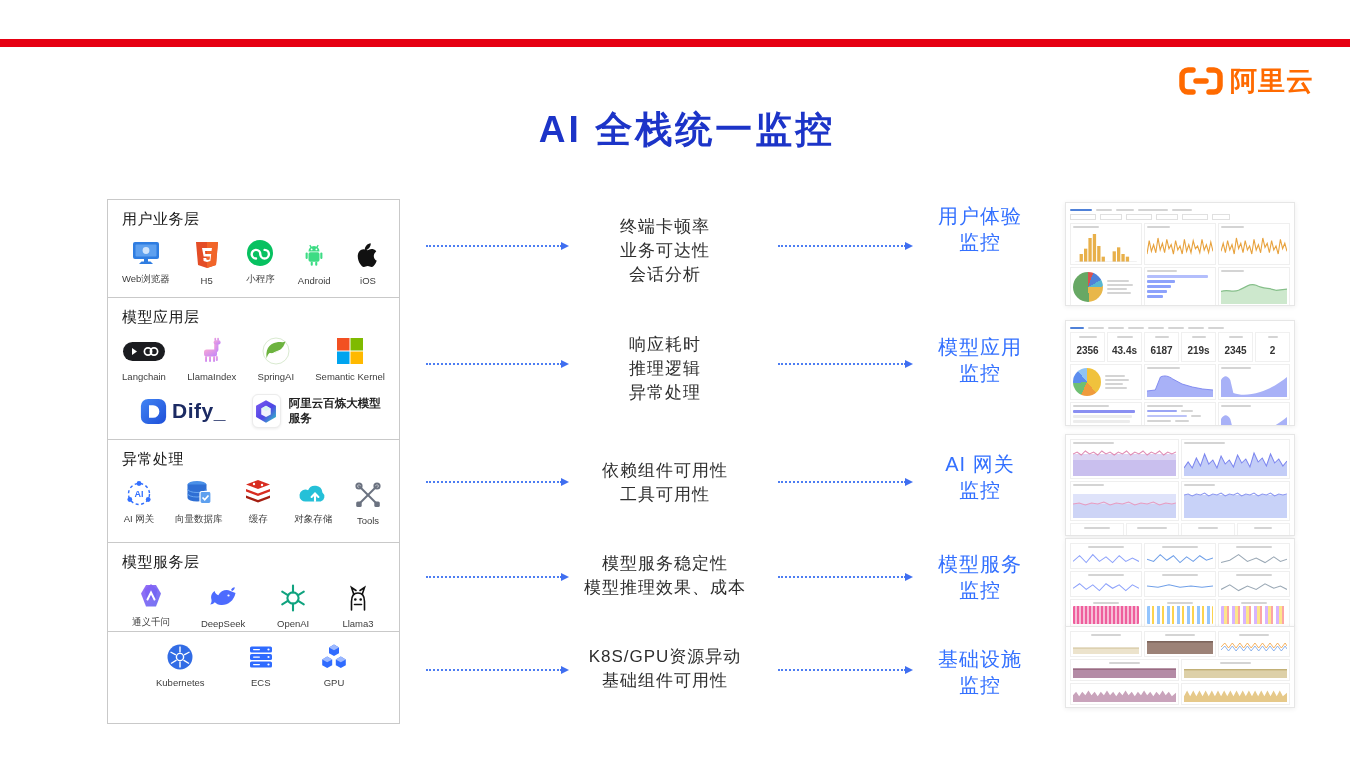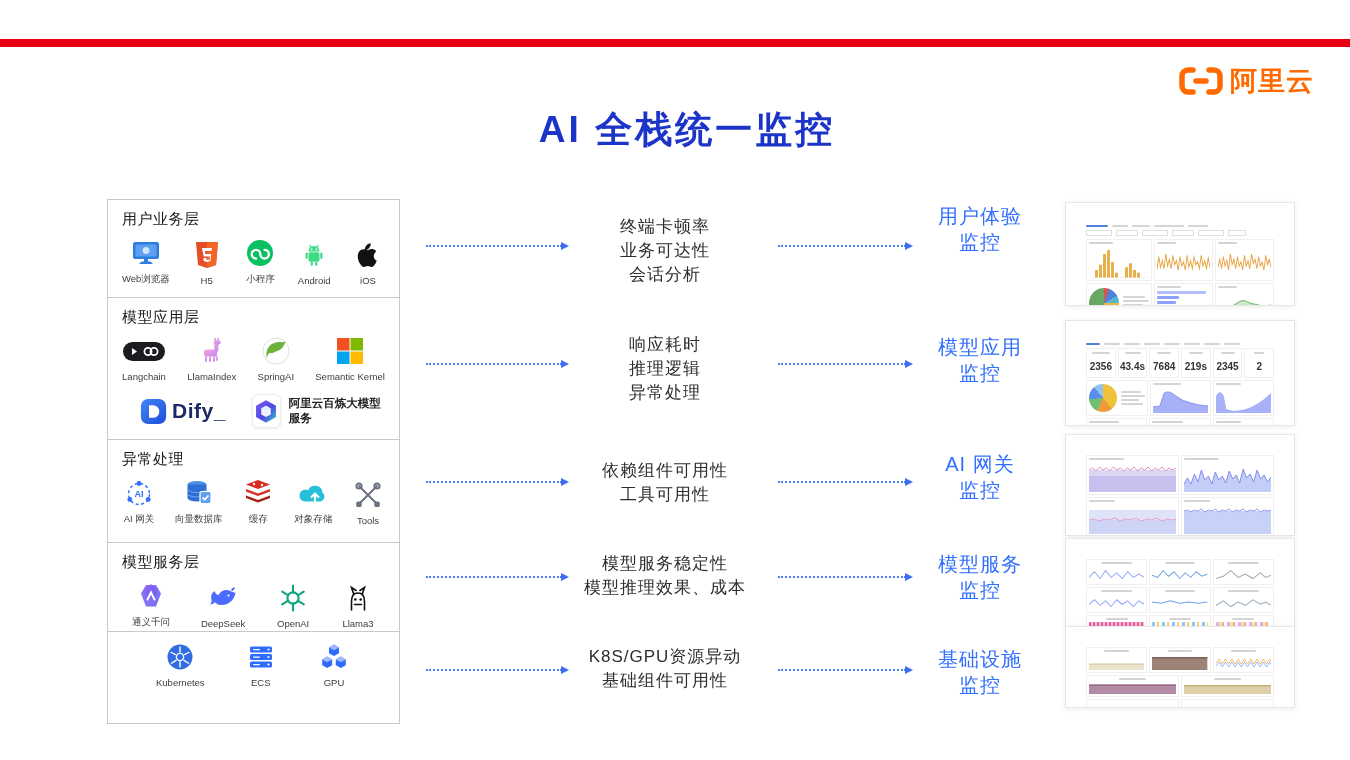--- a/index.html
+++ b/index.html
@@ -46,21 +46,21 @@
   .metric { position:absolute; left:545px; width:240px; text-align:center;
     transform:translateY(-50%); font-size:17px; color:#2e2e2e; font-weight:500;
     line-height:1.4; letter-spacing:1px; }
   
   .monitor { position:absolute; left:915px; width:130px; text-align:center;
     transform:translateY(-50%); font-size:20px; color:#3370ff; font-weight:500;
     line-height:1.3; letter-spacing:1px; }
 
   
   .dash { position:absolute; left:1065px; width:230px; background:#fff;
-    border:1px solid #e6e6e6; box-shadow:0 1px 5px rgba(0,0,0,.07); padding:20px; overflow:hidden; }
+    border:1px solid #e6e6e6; box-shadow:0 1px 5px rgba(0,0,0,.07); padding:4px; overflow:hidden; }
   .ft { height:2px; background:#d4d4d4; border-radius:1px; }
   .frow { display:flex; gap:4px; align-items:center; margin:2px 0 3px; }
   .grid3 { display:grid; grid-template-columns:1fr 1fr 1fr; gap:2px; }
   .grid2 { display:grid; grid-template-columns:1fr 1fr; gap:2px; }
   .tile { border:1px solid #efefef; padding:2px; position:relative; background:#fff; }
   .tile svg { display:block; width:100%; }
   .pie { border-radius:50%; }
   .leg { display:flex; flex-direction:column; gap:2px; justify-content:center; }
   .leg .ft { width:26px; }
   .hbar { height:3px; border-radius:1px; background:#8da2fb; margin:2px 0; }
@@ -530,21 +530,21 @@
       <div class="statcell">
         <div class="ft" style="width:18px;margin:0 auto 2px;"></div>
         <span class="statnum">2356</span>
       </div>
       <div class="statcell">
         <div class="ft" style="width:16px;margin:0 auto 2px;"></div>
         <span class="statnum">43.4s</span>
       </div>
       <div class="statcell">
         <div class="ft" style="width:14px;margin:0 auto 2px;"></div>
-        <span class="statnum">7684</span>
+        <span class="statnum">6187</span>
       </div>
       <div class="statcell">
         <div class="ft" style="width:14px;margin:0 auto 2px;"></div>
         <span class="statnum">219s</span>
       </div>
       <div class="statcell">
         <div class="ft" style="width:14px;margin:0 auto 2px;"></div>
         <span class="statnum">2345</span>
       </div>
       <div class="statcell">

